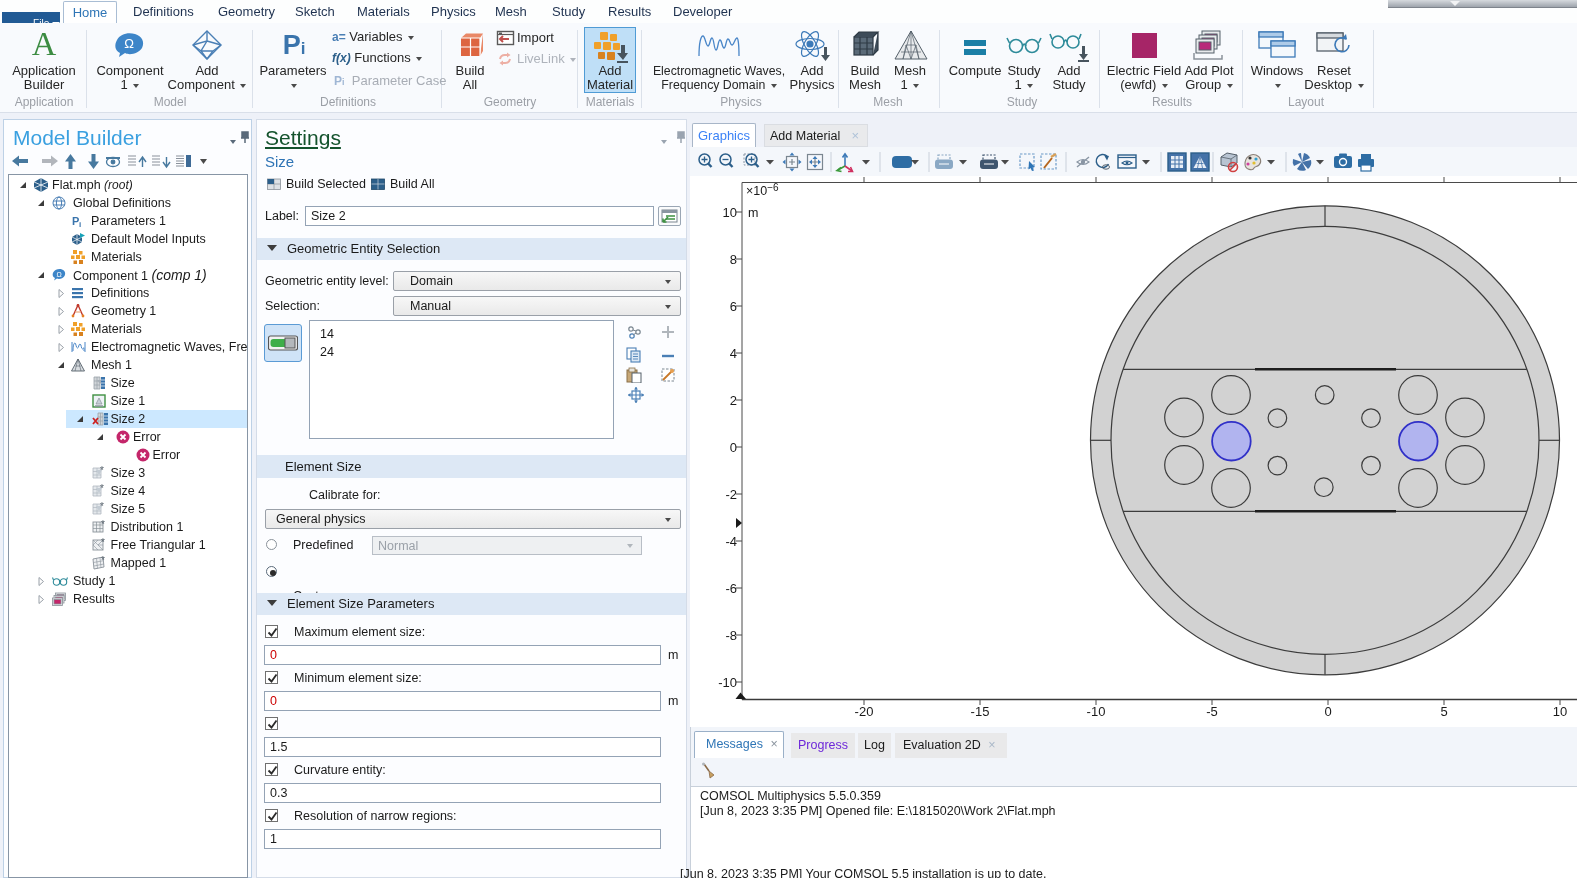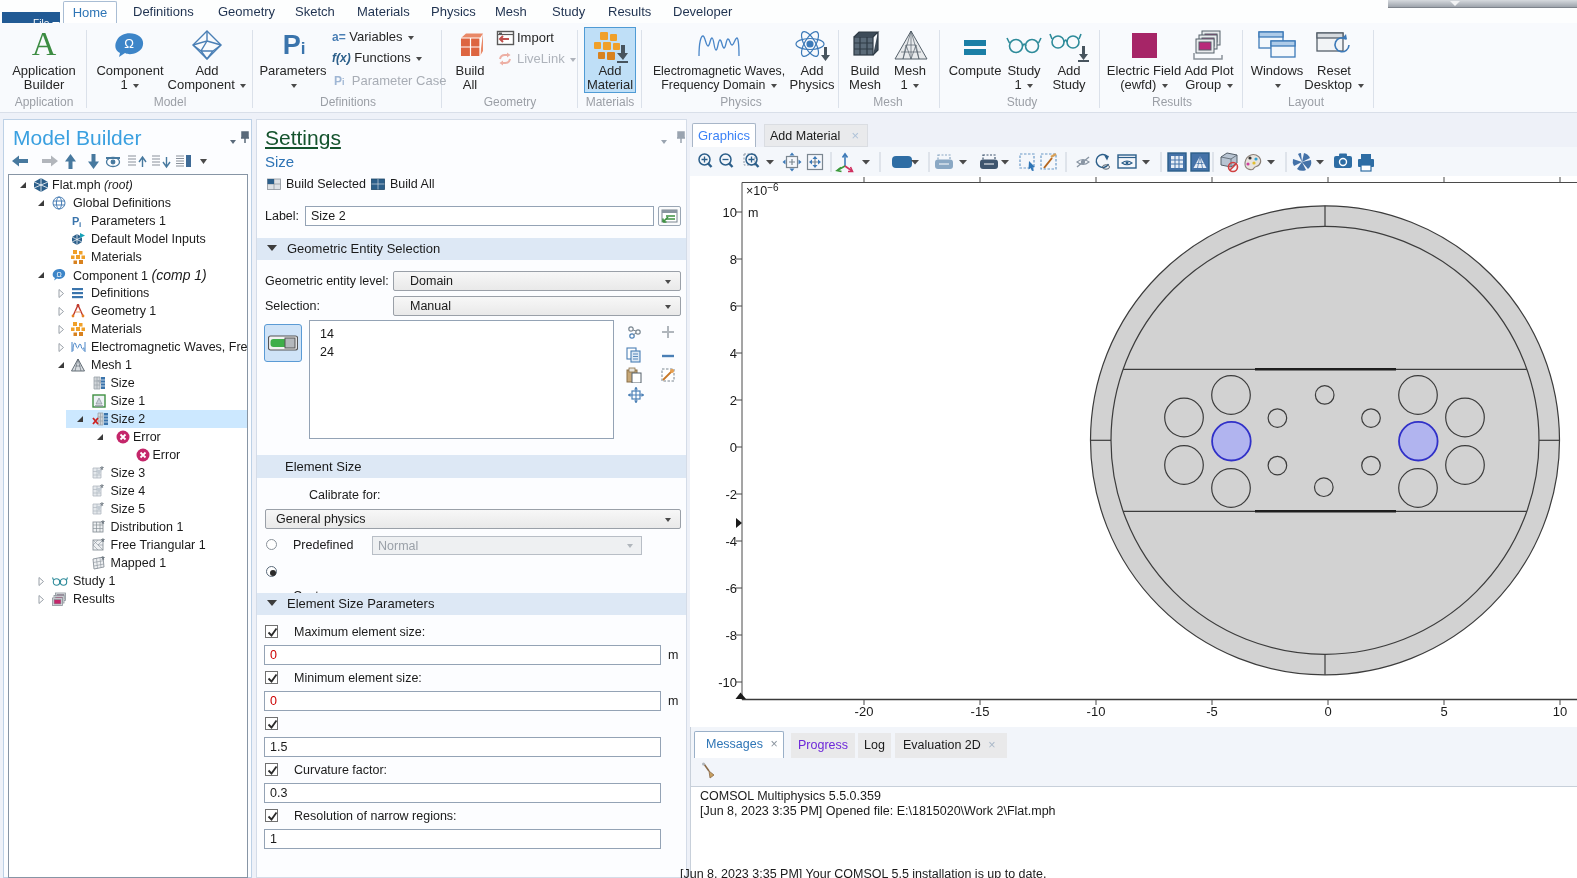--- a/index.html
+++ b/index.html
@@ -677,21 +677,21 @@
         <path d="M2.5 6.5 L5.5 9.5 L10.5 2.5" stroke="#2b2b2b" stroke-width="1.8" fill="none"></path>
       </svg>
     </div>
   <div class="abs lbl" style="left:294px;top:726px;margin-top:12px;">Maximum element growth rate:</div>
   <div class="input" style="left:264px;top:737px;width:397px;height:20px;">1.5</div>
   <div class="cb" style="left:265px;top:763px;">
       <svg width="13" height="13" viewBox="0 0 13 13">
         <path d="M2.5 6.5 L5.5 9.5 L10.5 2.5" stroke="#2b2b2b" stroke-width="1.8" fill="none"></path>
       </svg>
     </div>
-  <div class="abs lbl" style="left:294px;top:763px;">Curvature factor:</div>
+  <div class="abs lbl" style="left:294px;top:763px;">Curvature entity:</div>
   <div class="input" style="left:264px;top:783px;width:397px;height:20px;">0.3</div>
   <div class="cb" style="left:265px;top:809px;">
       <svg width="13" height="13" viewBox="0 0 13 13">
         <path d="M2.5 6.5 L5.5 9.5 L10.5 2.5" stroke="#2b2b2b" stroke-width="1.8" fill="none"></path>
       </svg>
     </div>
   <div class="abs lbl" style="left:294px;top:809px;">Resolution of narrow regions:</div>
   <div class="input" style="left:264px;top:829px;width:397px;height:20px;">1</div>
 </div>
 

